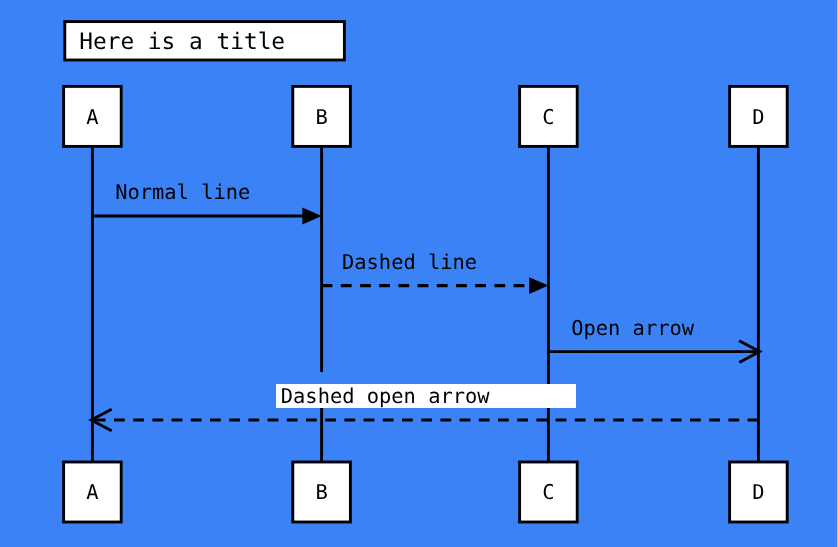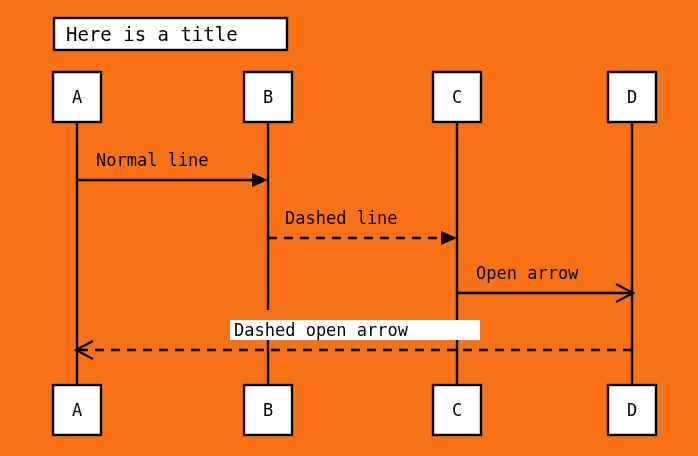--- a/index.html
+++ b/index.html
@@ -7,21 +7,21 @@
     padding: 0;
     background: #ffffff;
   }
   body {
     font-family: "DejaVu Sans Mono", monospace;
   }
   #diagram-canvas {
     position: relative;
     width: 698px;
     height: 456px;
-    background: #f97316;
+    background: #3b82f6;
     overflow: hidden;
   }
   svg#seq-svg {
     position: absolute;
     top: 0;
     left: 0;
     width: 698px;
     height: 456px;
   }
   .title-text, .actor-text, .msg-text {

